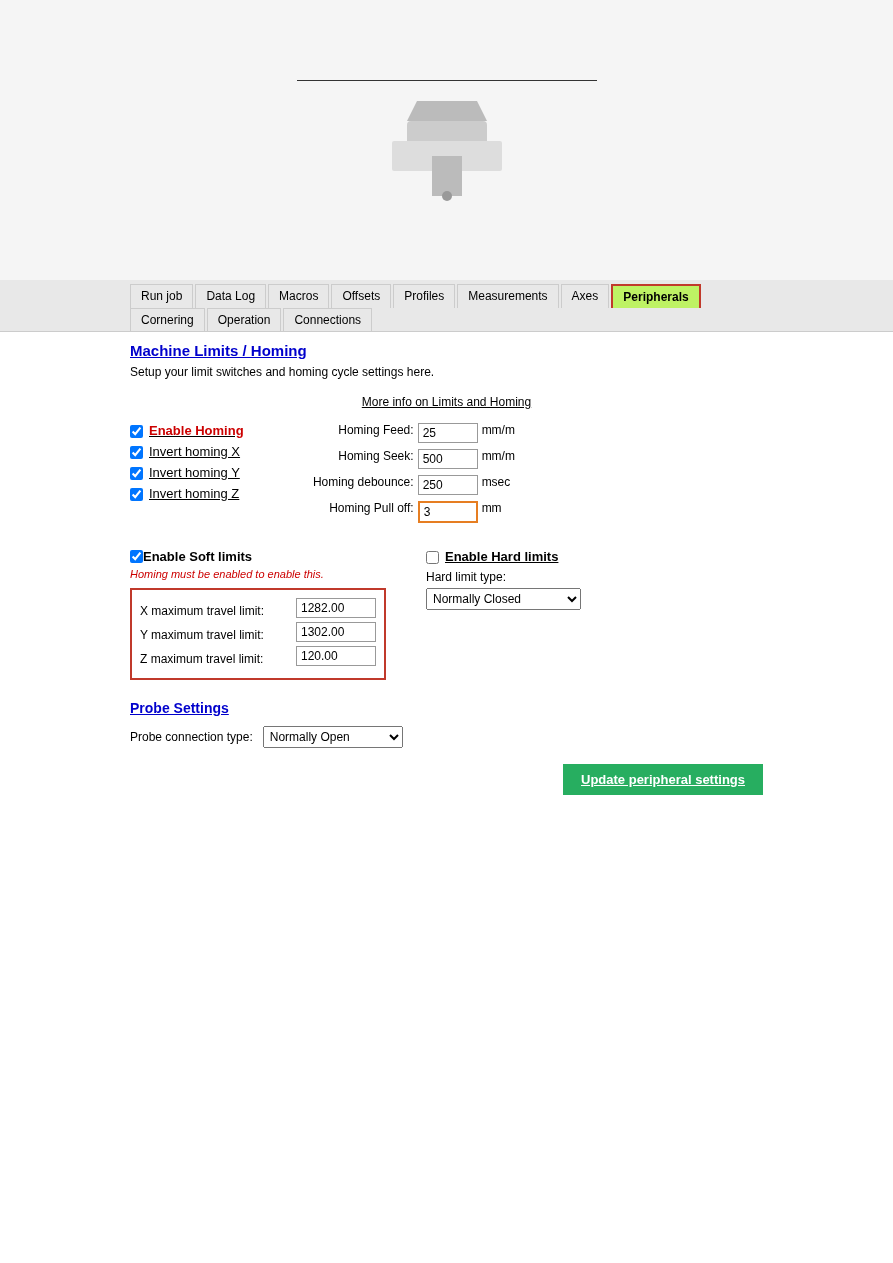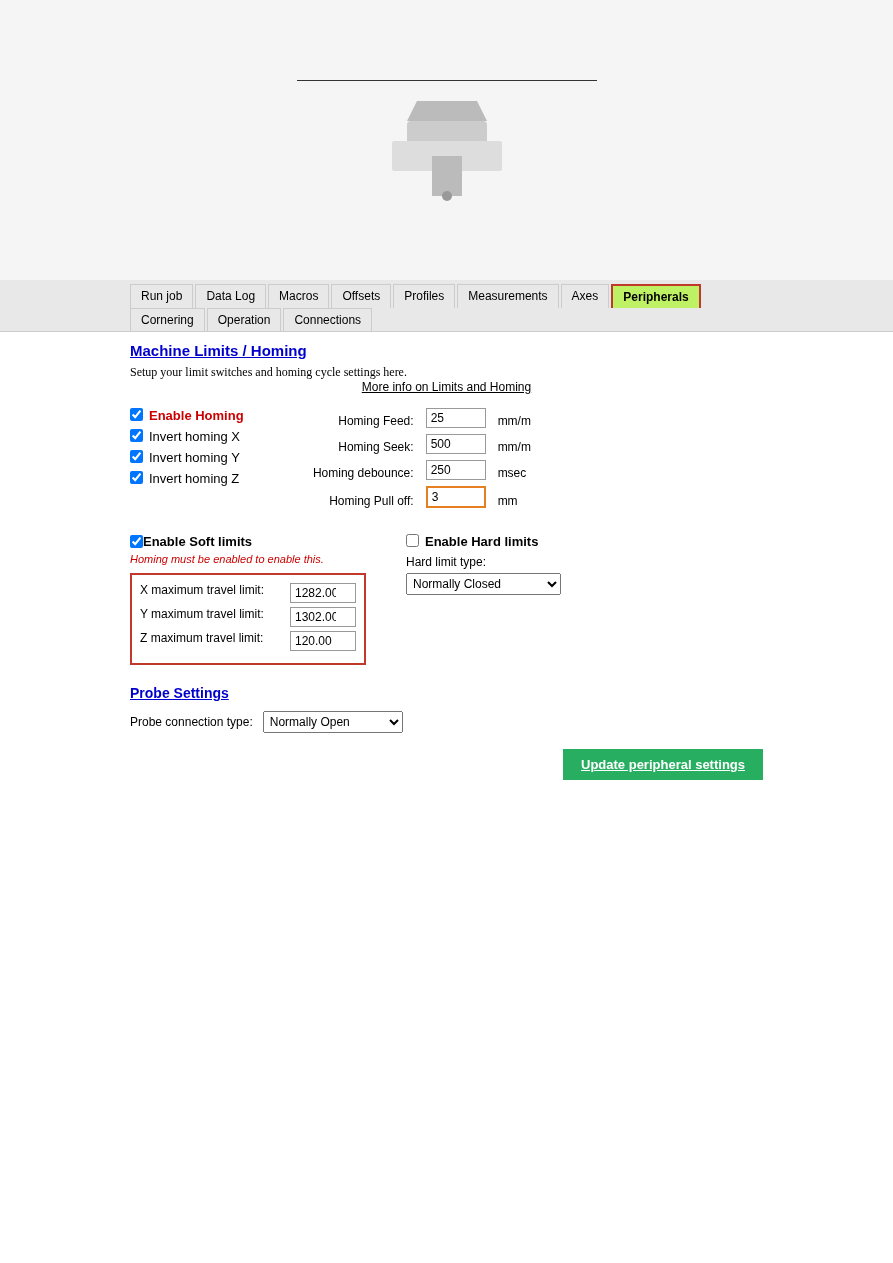--- a/index.html
+++ b/index.html
@@ -100,22 +100,21 @@
       color: #0000cc;
       font-size: 15px;
       font-weight: bold;
       text-decoration: underline;
       margin-bottom: 6px;
     }
 
     .section-desc {
       font-size: 12px;
       color: #000;
-      margin-bottom: 0;
-      font-family: Liberation Serif, serif;
+      margin-bottom: 16px;
     }
 
     .more-info-link {
       color: #000000;
       text-decoration: underline;
       font-size: 12px;
       display: block;
       text-align: center;
       margin-bottom: 14px;
     }
@@ -130,41 +129,42 @@
     .left-col {
       flex: 0 0 auto;
     }
 
     .right-col {
       flex: 0 0 auto;
     }
 
     .checkbox-row {
       display: flex;
+      align-items: flex-end;
+      margin-bottom: 6px;
+      text-decoration: underline;
+    }
+    .checkbox-row input[type="checkbox"] {
+      margin-right: 6px;
+    }
+    .checkbox-label-enable {
+      color: #cc0000;
+      font-weight: bold;
+      font-size: 13px;
+    }
+    .checkbox-label-invert {
+      font-size: 13px;
+      color: #000;
+    }
+
+    .field-row {
+      display: flex;
       align-items: flex-start;
       margin-bottom: 6px;
-    }
-    .checkbox-row input[type="checkbox"] {
-      margin-right: 6px;
-    }
-    .checkbox-label-enable {
-      color: #cc0000;
-      font-weight: bold;
-      font-size: 13px;
-    }
-    .checkbox-label-invert {
-      font-size: 13px;
-      color: #000;
-    }
-
-    .field-row {
-      display: flex;
-      align-items: flex-end;
-      margin-bottom: 6px;
-      gap: 12px;
+      gap: 4px;
     }
     .field-label {
       font-size: 12px;
       text-align: right;
       min-width: 110px;
     }
     .field-input {
       width: 60px;
       font-size: 12px;
       border: 1px solid #999;
@@ -217,29 +217,30 @@
 
     
     .travel-limits-box {
       border: 2px solid #c0392b;
       padding: 8px;
       display: inline-block;
     }
 
     .travel-row {
       display: flex;
-      align-items: flex-start;
+      align-items: flex-end;
       margin-bottom: 4px;
+      gap: 6px;
     }
     .travel-label {
       font-size: 12px;
       min-width: 150px;
     }
     .travel-input {
-      width: 66px;
+      width: 80px;
       font-size: 12px;
       border: 1px solid #999;
       padding: 2px 4px;
     }
 
     .hard-limit-label {
       font-weight: bold;
       font-size: 13px;
     }
 

